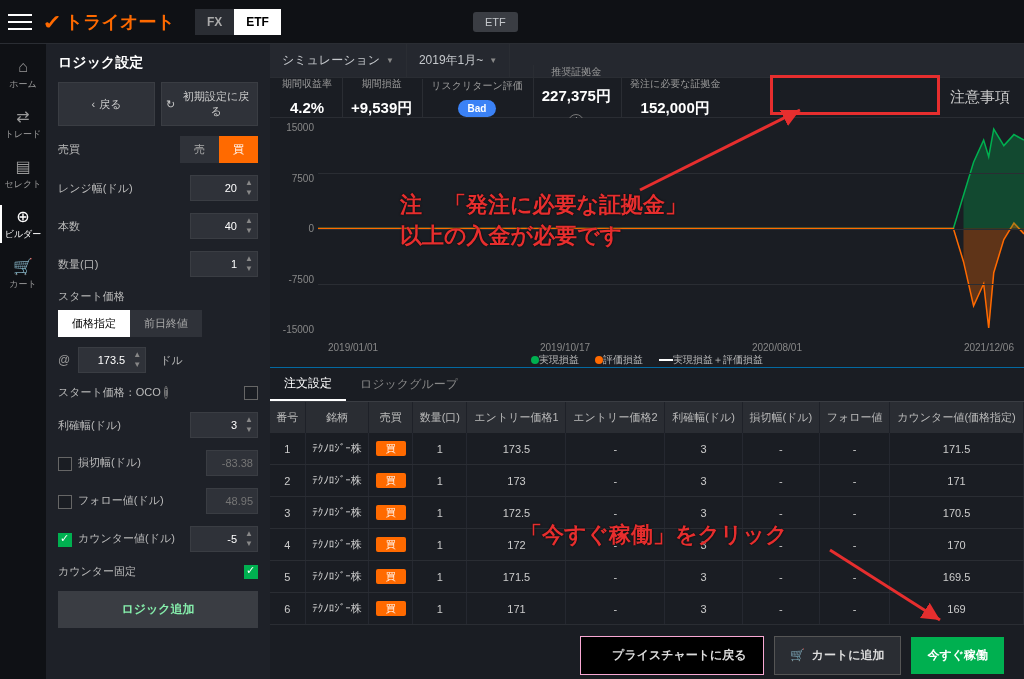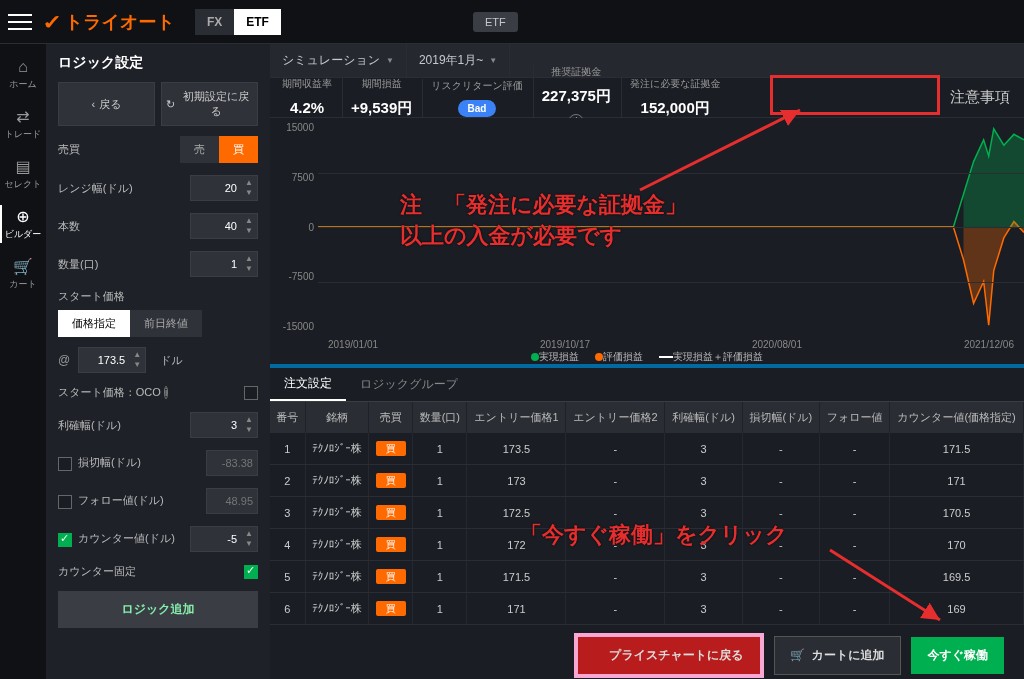--- a/index.html
+++ b/index.html
@@ -57,21 +57,21 @@
 .metric { display:flex; flex-direction:column; justify-content:flex-start; padding:0 8px; font-size:10px; color:#999; line-height:1.3; border-left:1px solid #2a2d33; }
 .metric:first-child { border-left:none; }
 .metric .mval { color:#fff; font-size:15px; font-weight:bold; }
 .metric-pair { display:flex; align-items:center; gap:8px; }
 .bad-pill { background:#3b82f6; color:#fff; padding:2px 10px; border-radius:10px; font-size:10px; font-weight:bold; }
 .info-i { width:16px; height:16px; border:1px solid #777; border-radius:50%; font-size:10px; text-align:center; line-height:14px; color:#aaa; cursor:pointer; }
 .highlight-box { position:absolute; border:3px solid #e62e2e; }
 .warn-link { margin-left:auto; margin-right:10px; font-size:15px; color:#ccc; cursor:pointer; }
 
 
-.chart { position:relative; height:250px; border-bottom:4px solid #0369a1; background:#1a1d23; }
+.chart { position:relative; height:250px; border-bottom:1px solid #0369a1; background:#1a1d23; }
 .y-axis { position:absolute; left:0; top:0; bottom:28px; width:48px; display:flex; flex-direction:column; justify-content:space-between; padding:4px 4px 4px 0; font-size:10px; color:#888; text-align:right; }
 .x-axis { position:absolute; left:48px; right:0; bottom:14px; display:flex; justify-content:space-between; font-size:10px; color:#888; padding:0 10px; }
 .plot { position:absolute; left:48px; right:0; top:0; bottom:28px; }
 .plot .grid { position:absolute; left:0; right:0; height:1px; background:#2a2d33; }
 .legend { position:absolute; bottom:0; left:0; right:0; height:14px; display:flex; justify-content:center; gap:16px; font-size:10px; color:#bbb; align-items:center; }
 .legend span { display:flex; align-items:center; }
 .legend .dot { width:8px; height:8px; border-radius:50%; }
 .legend .line { width:14px; height:2px; background:#fff; }
 
 
@@ -80,21 +80,21 @@
 .order-tabs div.on { color:#fff; border-bottom:2px solid #fff; }
 .tbl { flex:1; overflow:auto; }
 .tbl table { width:100%; border-collapse:collapse; font-size:11px; }
 .tbl th { background:#2a2d33; color:#bbb; padding:8px 6px; font-weight:normal; border-right:1px solid #1e2128; text-align:center; }
 .tbl td { padding:8px 6px; color:#ccc; text-align:center; border-bottom:1px solid #2a2d33; border-right:1px solid #252830; }
 .buy-tag { background:#ff6a00; color:#fff; padding:2px 10px; border-radius:2px; font-size:10px; }
 
 
 .footer { position:absolute; bottom:0; right:0; height:48px; display:flex; align-items:center; gap:10px; padding:0 20px 0 10px; }
 .fbtn { padding:10px 16px; font-size:12px; font-weight:bold; cursor:pointer; display:flex; align-items:center; gap:6px; }
-.fbtn.ghost { border:4px solid #f9a8d4; color:#ddd; background:#b91c1c;padding-left:31px; }
+.fbtn.ghost { border:1px solid #f9a8d4; color:#ddd; background:#000000;padding-left:31px; }
 .fbtn.cart { border:1px solid #555; color:#ddd; background:#2a2d33; }
 .fbtn.run { background:#00b050; color:#fff; }
 
 
 .anno { position:absolute; color:#e62e2e; font-weight:bold; text-shadow:0 0 2px #000; pointer-events:none; z-index:50; }
 .arrow { position:absolute; z-index:49; pointer-events:none; }
 </style>
 </head>
 <body>
 

